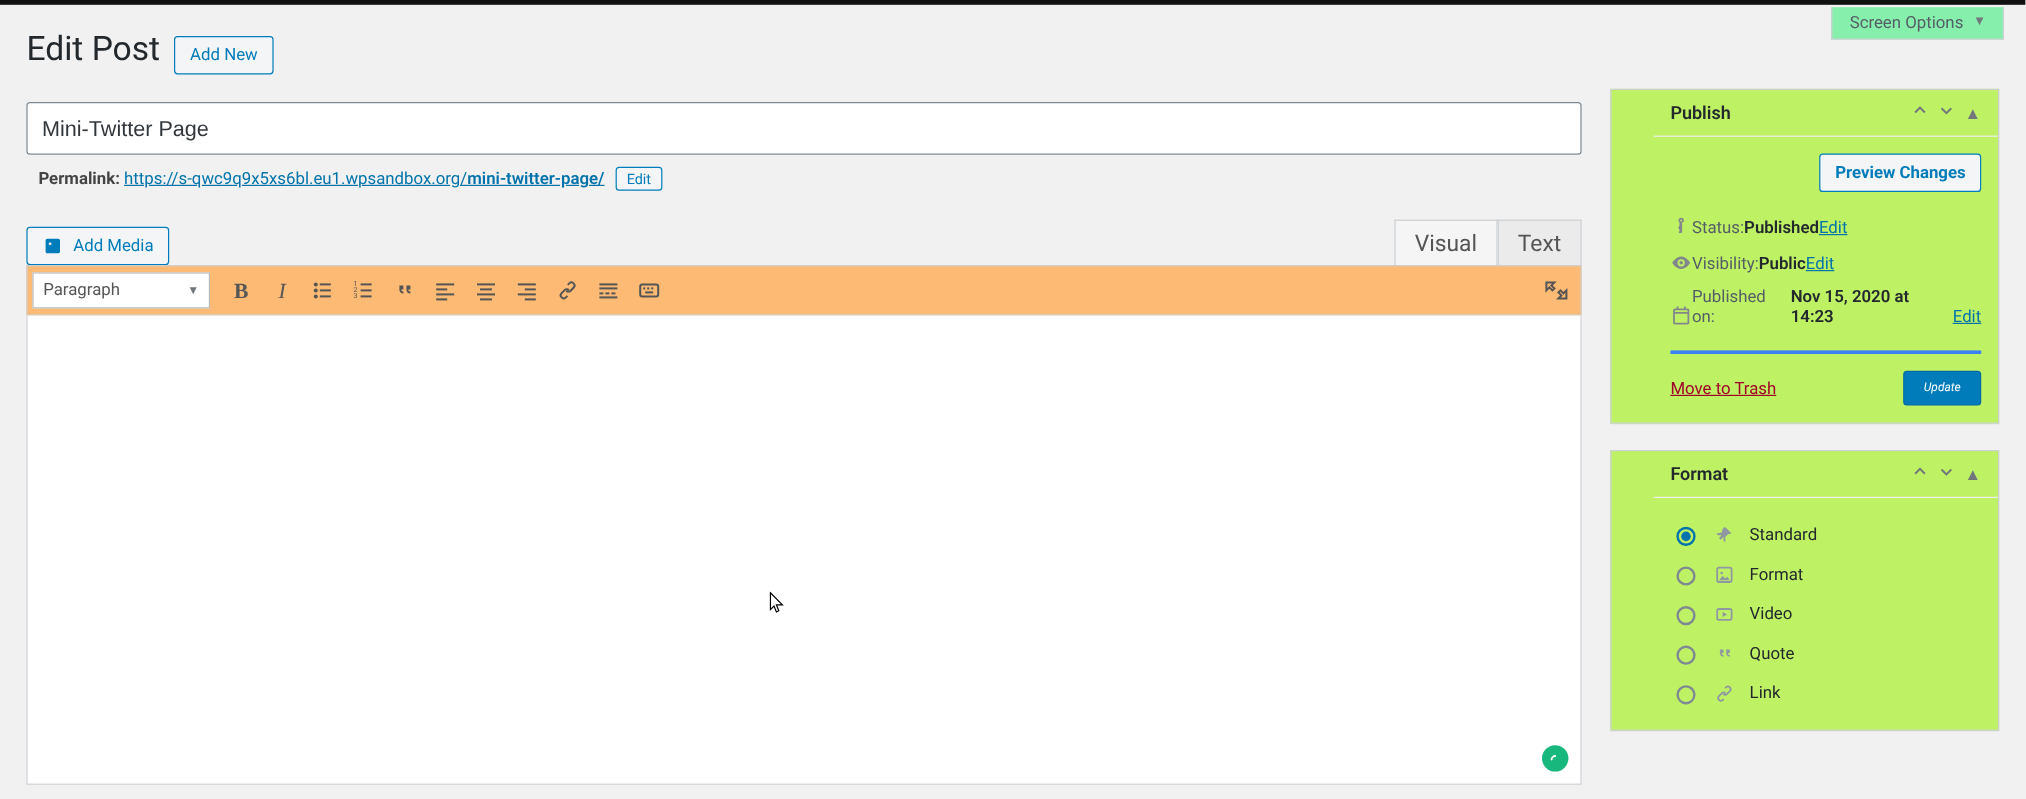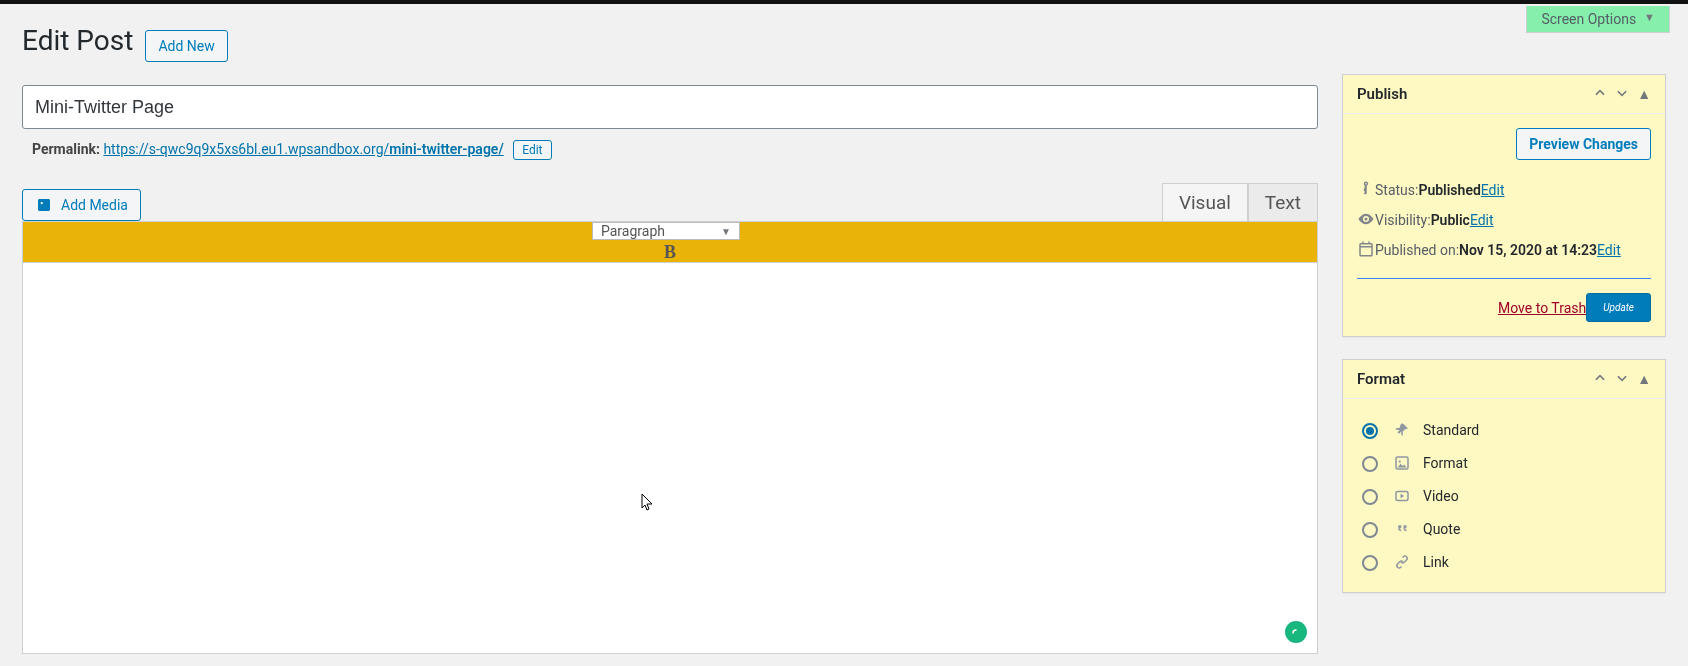--- a/index.html
+++ b/index.html
@@ -135,26 +135,25 @@
   }
   .tab.active {
     background: #f5f5f5;
     border-bottom: 1px solid #f5f5f5;
     margin-bottom: -1px;
   }
   .toolbar {
     display: flex;
     align-items: center;
     border: 1px solid #ccd0d4;
-    background: #eab308;
+    background: #fdba74;
     height: 40px;
     padding: 0 4px;
     gap: 2px;
     position: relative;
-    flex-direction: column;
   }
   .toolbar .format-select {
     border: 1px solid #bbb;
     background: #fff;
     height: 28px;
     width: 130px;
     padding: 0 8px;
     font-size: 14px;
     color: #555;
     display: flex;
@@ -204,23 +203,24 @@
     border-radius: 50%;
     background: #17b77e;
     display: flex;
     align-items: center;
     justify-content: center;
     color: #fff;
     font-size: 14px;
   }
   .postbox {
     border: 1px solid #ccd0d4;
-    background: #fef9c3;
+    background: #bef264;
     margin-bottom: 22px;
     box-shadow: 0 1px 1px rgba(0,0,0,.04);
+    padding-left: 35px;
   }
   .postbox-header {
     display: flex;
     align-items: center;
     justify-content: space-between;
     padding: 10px 14px;
     border-bottom: 1px solid #eee;
   }
   .postbox-header h2 {
     font-size: 15px;
@@ -252,25 +252,25 @@
     text-decoration: underline;
     cursor:pointer;
   }
   .preview-btn {
     float: right;
     margin-bottom: 14px;
     font-weight: bold;
   }
   .clear { clear: both; }
   .pb-actions {
-    border-top: 1px solid #3b82f6;
+    border-top: 3px solid #3b82f6;
     margin-top: 14px;
     padding-top: 14px;
     display: flex;
-    justify-content: flex-end;
+    justify-content: space-between;
     align-items: center;
   }
   .trash-link {
     color: #a00027;
     text-decoration: underline;
     cursor: pointer;
   }
   .btn-primary {
     background: #007cba;
     border: 1px solid #006ba1;

